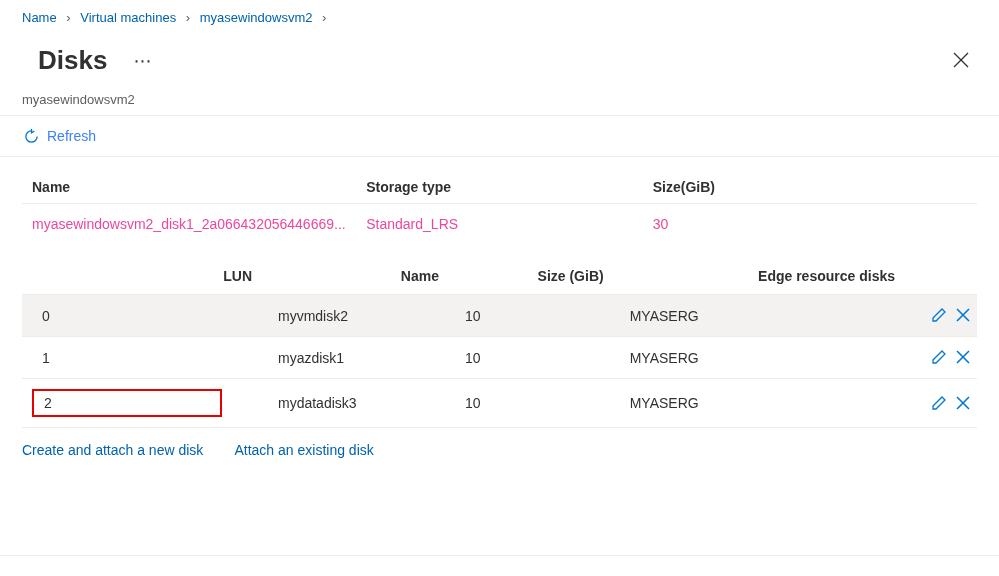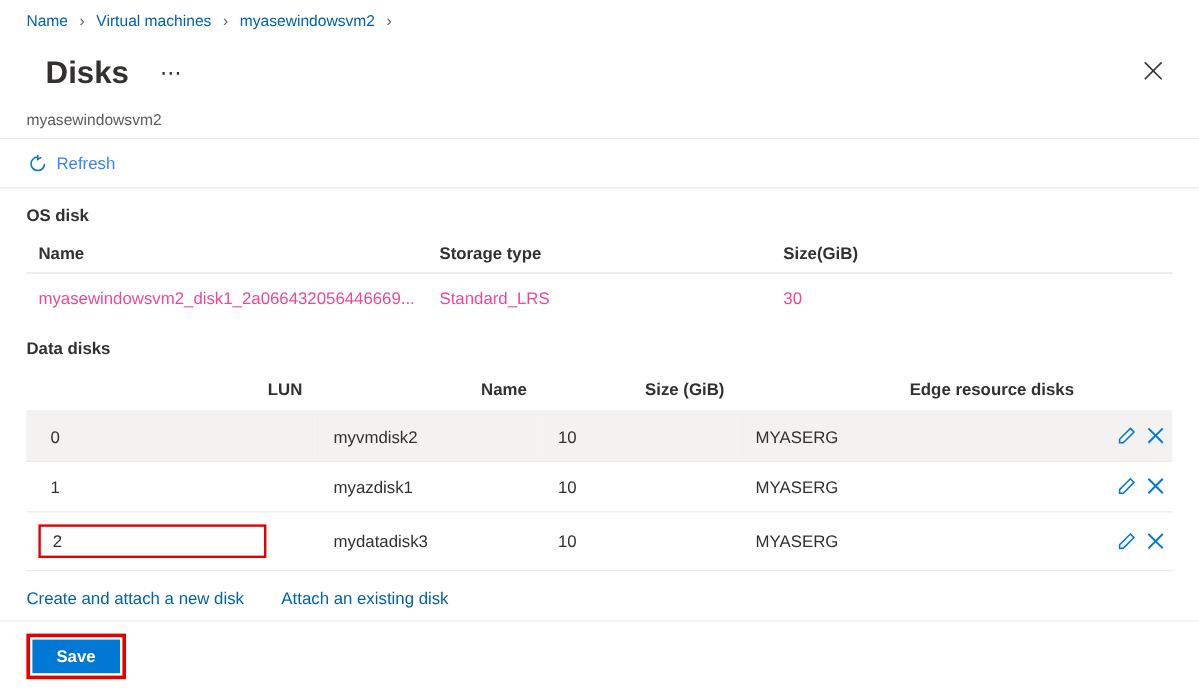--- a/index.html
+++ b/index.html
@@ -206,41 +206,39 @@
   <button class="cmd-btn">
     <svg width="15" height="15" viewBox="0 0 16 16">
       <path d="M8 2 A6 6 0 1 0 14 8" fill="none" stroke="#0078d4" stroke-width="1.4"></path>
       <polyline points="8,0 8,4 11,2.3" fill="none" stroke="#0078d4" stroke-width="1.4"></polyline>
     </svg>
     <span>Refresh</span>
   </button>
 </div>
 
 <div class="section">
-  <div class="section-title">OS disk</div>
   <table class="os-table">
     <thead>
       <tr>
         <th style="width:35%">Name</th>
         <th style="width:30%">Storage type</th>
         <th>Size(GiB)</th>
       </tr>
     </thead>
     <tbody>
       <tr>
         <td>myasewindowsvm2_disk1_2a066432056446669...</td>
         <td>Standard_LRS</td>
         <td>30</td>
       </tr>
     </tbody>
   </table>
 </div>
 
 <div class="section">
-  <div class="section-title">Data disks</div>
   <table class="data-table">
     <thead>
       <tr>
         <th class="col-lun">LUN</th>
         <th>Name</th>
         <th>Size (GiB)</th>
         <th>Edge resource disks</th>
         <th class="col-actions"></th>
       </tr>
     </thead>
@@ -307,16 +305,13 @@
     </tbody>
   </table>
 </div>
 
 <div class="disk-links">
   <a>Create and attach a new disk</a>
   <a>Attach an existing disk</a>
 </div>
 
 <div class="footer">
-  <span class="save-highlight">
-    <button class="btn btn-primary">Save</button>
-  </span>
 </div>
 
 </body></html>

